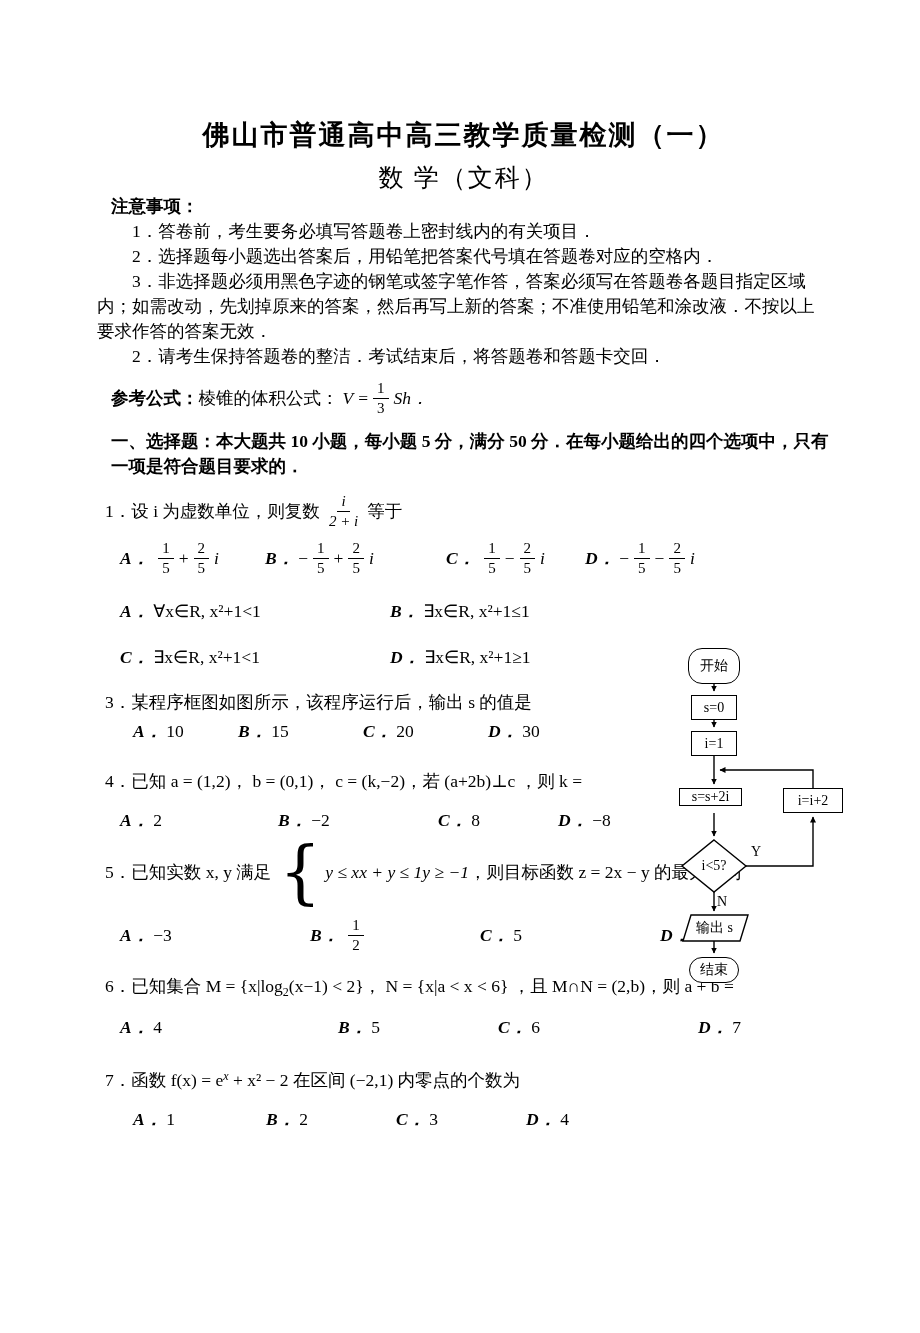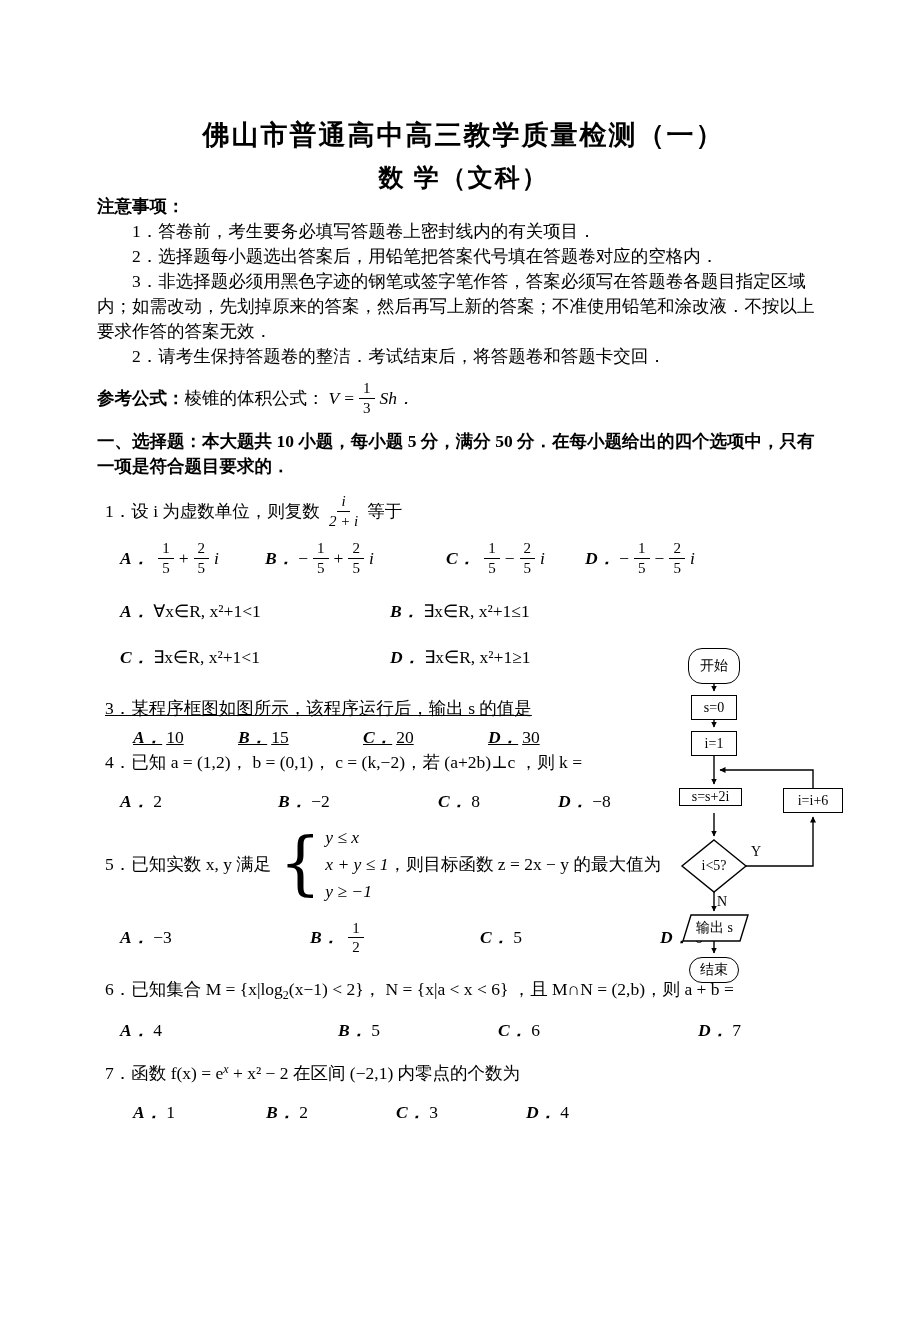--- a/index.html
+++ b/index.html
@@ -4,61 +4,61 @@
 <style>
   * { margin:0; padding:0; box-sizing:border-box; }
   html,body { width:920px; height:1333px; }
   body {
     background:#ffffff; color:#000;
     font-family:"Liberation Serif","DejaVu Serif","DejaVu Sans",serif;
     position:relative; overflow:hidden;
   }
   .page { position:absolute; left:97px; top:118px; width:733px; }
   .title { text-align:center; font-size:27px; font-weight:bold; letter-spacing:2px; line-height:34px; }
-  .subtitle { text-align:center; font-size:25px; font-weight:bold; letter-spacing:2px; line-height:32px; margin-top:10px; }
+  .subtitle { text-align:center; font-size:25px; font-weight:normal; letter-spacing:2px; line-height:32px; margin-top:10px; }
   .bt { font-size:17.5px; line-height:25px; }
-  .bold { font-weight:bold; }
+  .bold { font-weight:bold;margin-left:14px; }
   .info { margin-top:8px; }
   .note { text-indent:2em; }
   .formula { margin-top:6px; display:flex; align-items:center; height:46px; }
   .sec { margin-top:8px; }
   .nowrap { white-space:nowrap; }
 
   .q { margin-top:16px; padding-left:8px; font-size:17.5px; line-height:25px; }
   .stem { font-size:17.5px; }
   .vrow { display:flex; align-items:center; }
   .opts { display:flex; padding-left:15px; margin-top:10px; font-size:17.5px; align-items:center; }
   .opt { display:inline-flex; align-items:center; }
   .lbl { font-family:"Liberation Serif",serif; font-style:italic; font-weight:bold; margin-right:4px; }
   .math { font-family:"Liberation Serif",serif; }
   .var { font-style:italic; }
 
   .frac { display:inline-flex; flex-direction:column; align-items:center; font-size:15px; margin:0 5px; font-family:"Liberation Serif",serif; }
   .fn { display:block; border-bottom:1.2px solid #000; padding:0 4px; line-height:1.25; text-align:center; }
   .fd { display:block; padding:0 4px; line-height:1.25; text-align:center; }
 
   .brace { font-size:66px; font-weight:400; line-height:0.9; margin:0 4px 0 8px; transform:scaleY(1.05); font-family:"DejaVu Serif",serif; }
-  .sys { display:inline-flex; flex-direction:column; font-style:italic; }
+  .sys { display:inline-flex; flex-direction:row; font-style:italic; }
   .sys span { line-height:27px; }
 
   
   #q1 { margin-top:8px; }
   #q1 .stem { height:48px; }
   #q1 .opts { margin-top:4px; }
   #q2 { margin-top:16px; }
   #q2 .opts { margin-top:21px; }
-  #q3 { margin-top:26px;text-decoration:underline; }
+  #q3 { margin-top:20px; }
   #q3 .opts { margin-top:4px; padding-left:28px; }
-  #q4 { margin-top:0; }
+  #q4 { margin-top:25px; }
   #q4 .opts { margin-top:14px; }
   #q5 { margin-top:10px; }
   #q5 .opts { margin-top:14px; }
   #q6 { margin-top:20px; }
   #q6 .opts { margin-top:10px; }
-  #q7 { margin-top:14px; }
+  #q7 { margin-top:24px; }
   #q7 .opts { margin-top:14px; padding-left:28px; }
 
   
   .flowchart { position:absolute; left:650px; top:638px; width:210px; height:352px; }
   .flowchart svg { position:absolute; left:0; top:0; }
   .fnode { position:absolute; border:1.4px solid #000; background:#fff; display:flex; align-items:center; justify-content:center; font-size:14px; line-height:1; }
   .rounded { border-radius:14px; }
   .flabel { position:absolute; font-size:14px; line-height:1; text-align:center; }
   .fl { stroke:#000; stroke-width:1.4; fill:none; }
   .shape { fill:#fff; stroke:#000; stroke-width:1.4; }
@@ -325,19 +325,19 @@
     <path class="fl" d="M96,228 H163 V179" marker-end="url(#arr)"></path>
     <path class="fl" d="M64,254 V273" marker-end="url(#arr)"></path>
     <path class="fl" d="M64,303 V315" marker-end="url(#arr)"></path>
     <polygon class="shape" points="64,202 96,228 64,254 32,228"></polygon>
     <polygon class="shape" points="41,277 98,277 90,303 33,303"></polygon>
   </svg>
   <div class="fnode rounded" style="left:38px;top:10px;width:52px;height:36px;">开始</div>
   <div class="fnode" style="left:41px;top:57px;width:46px;height:25px;">s=0</div>
   <div class="fnode" style="left:41px;top:93px;width:46px;height:25px;">i=1</div>
   <div class="fnode" style="left:29px;top:150px;width:63px;height:18px;">s=s+2i</div>
-  <div class="fnode" style="left:133px;top:150px;width:60px;height:25px;">i=i+6</div>
+  <div class="fnode" style="left:133px;top:150px;width:60px;height:25px;">i=i+2</div>
   <div class="flabel" style="left:33px;top:221px;width:62px;">i&lt;5?</div>
   <div class="flabel" style="left:101px;top:207px;">Y</div>
   <div class="flabel" style="left:67px;top:257px;">N</div>
   <div class="flabel" style="left:33px;top:283px;width:63px;">输出 s</div>
   <div class="fnode rounded" style="left:39px;top:319px;width:50px;height:26px;">结束</div>
 </div>
 
 </body></html>

